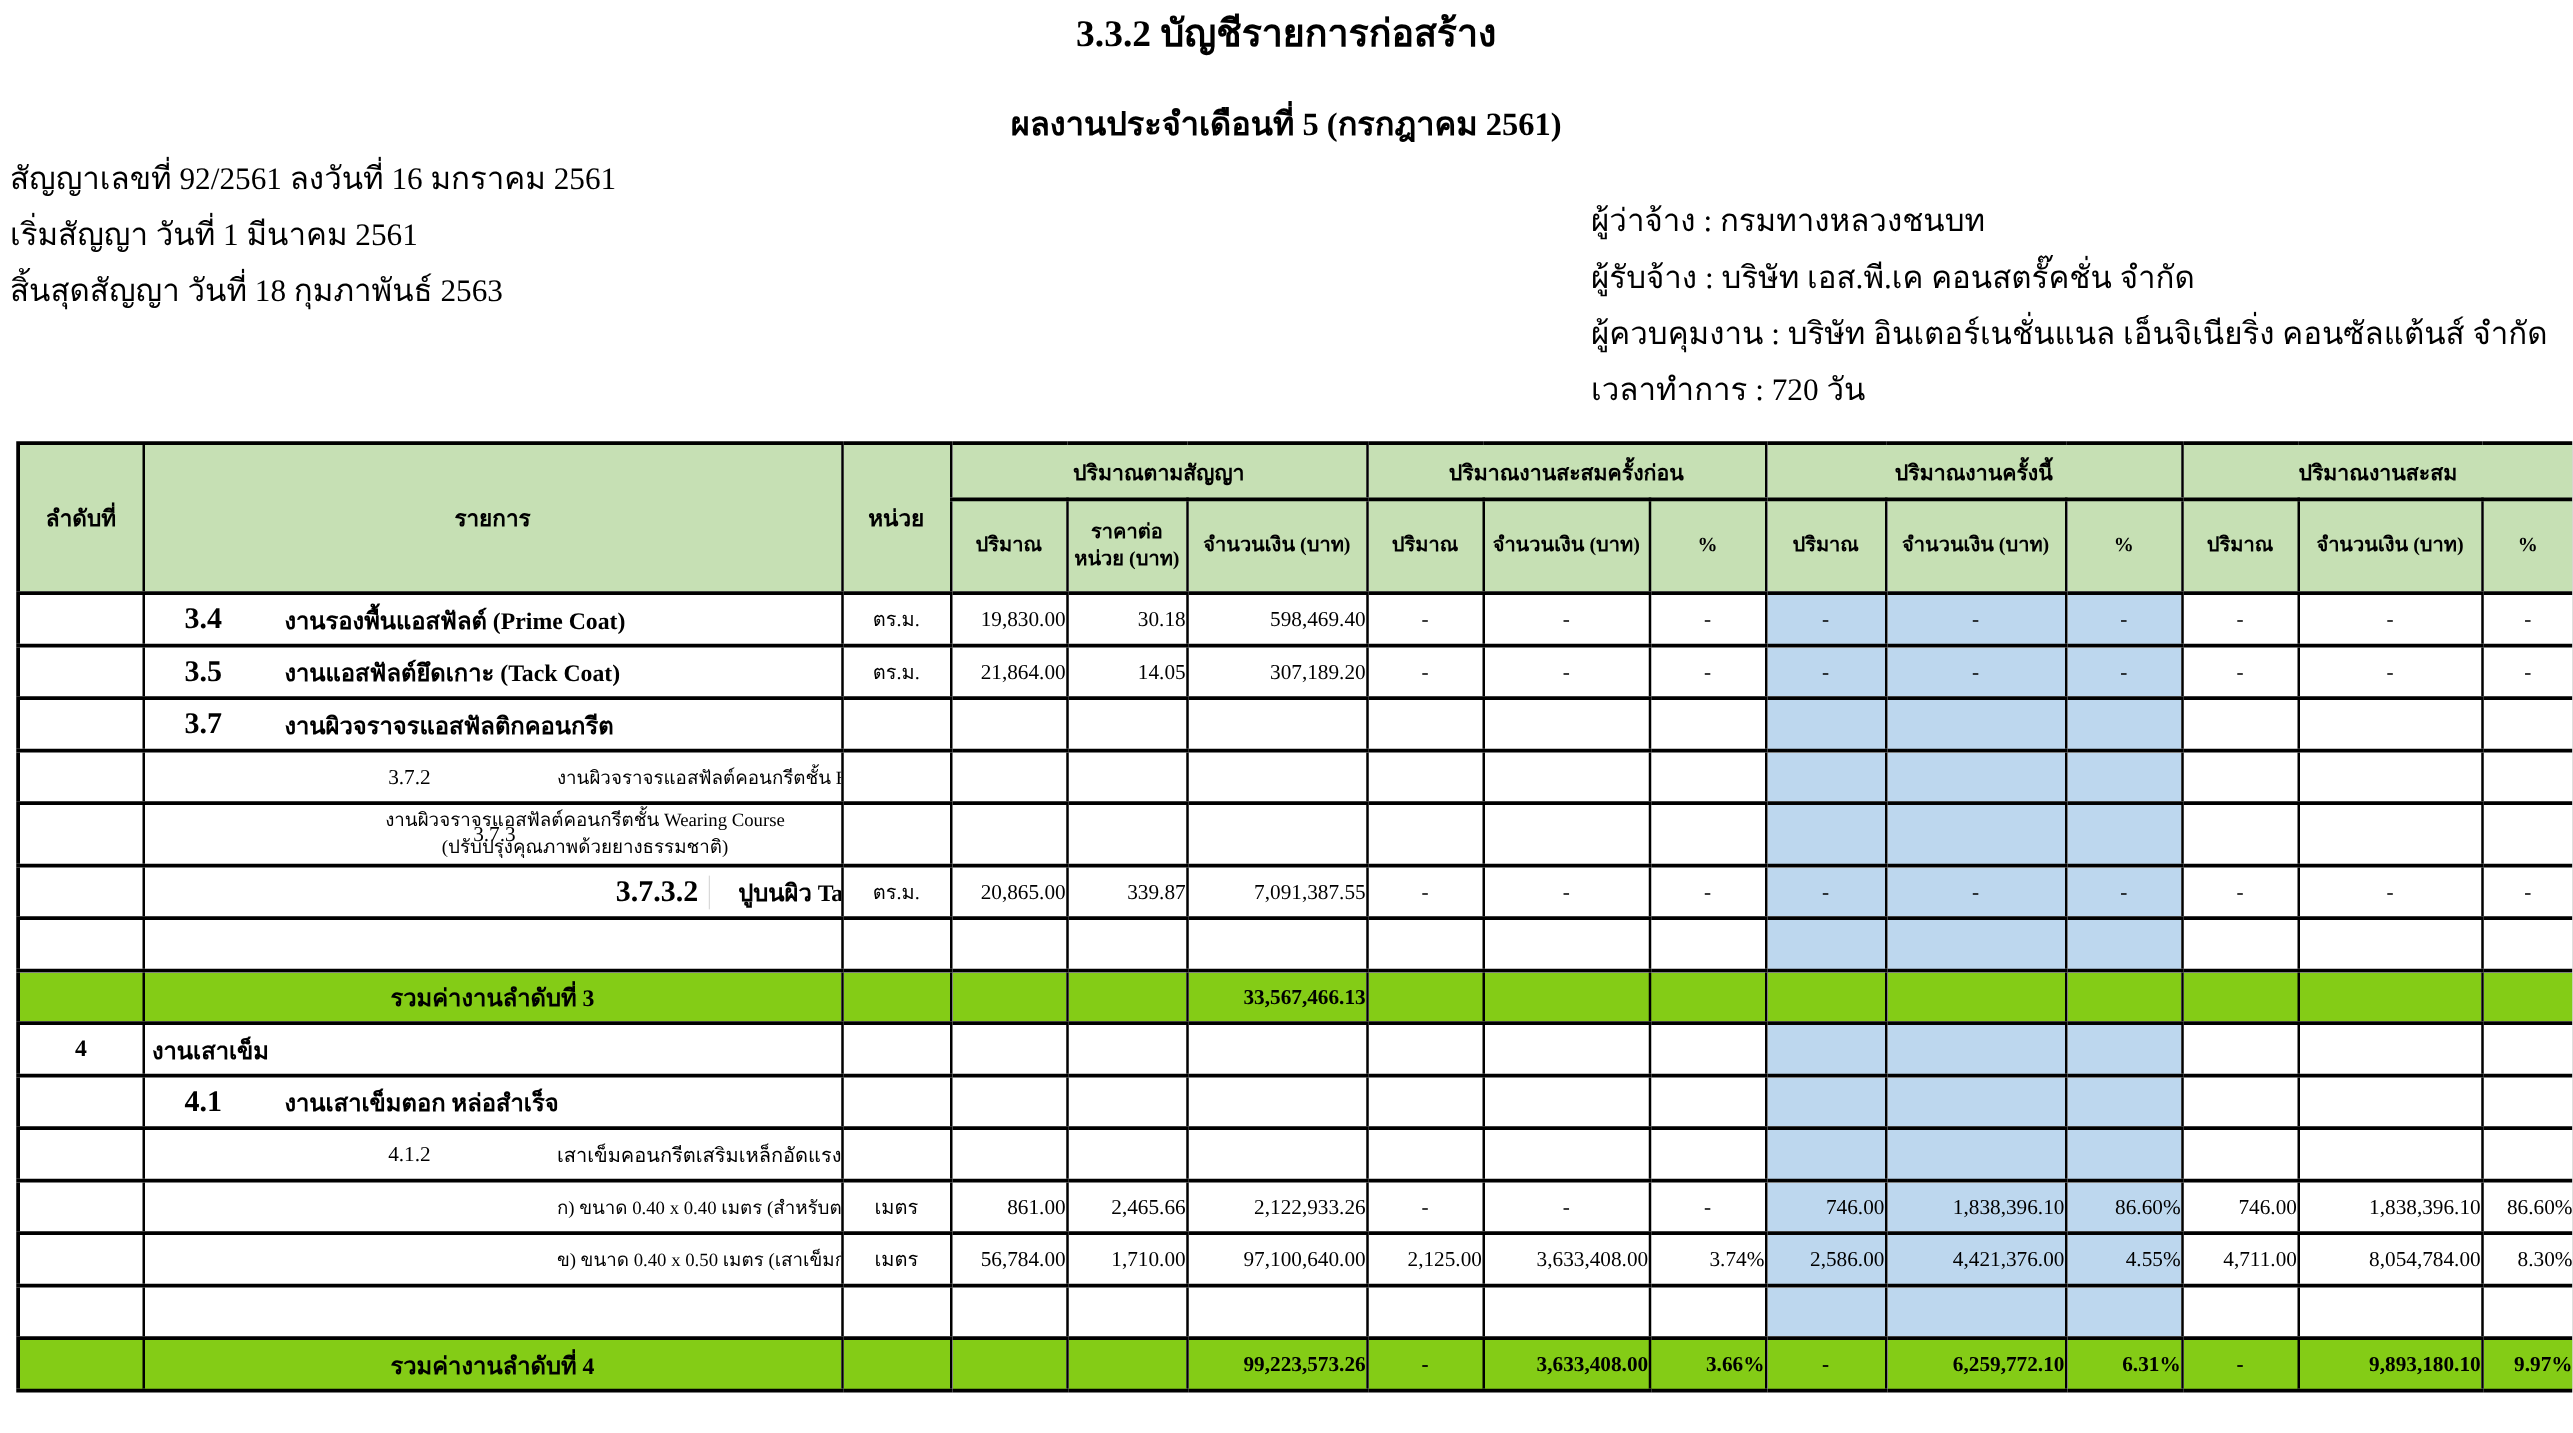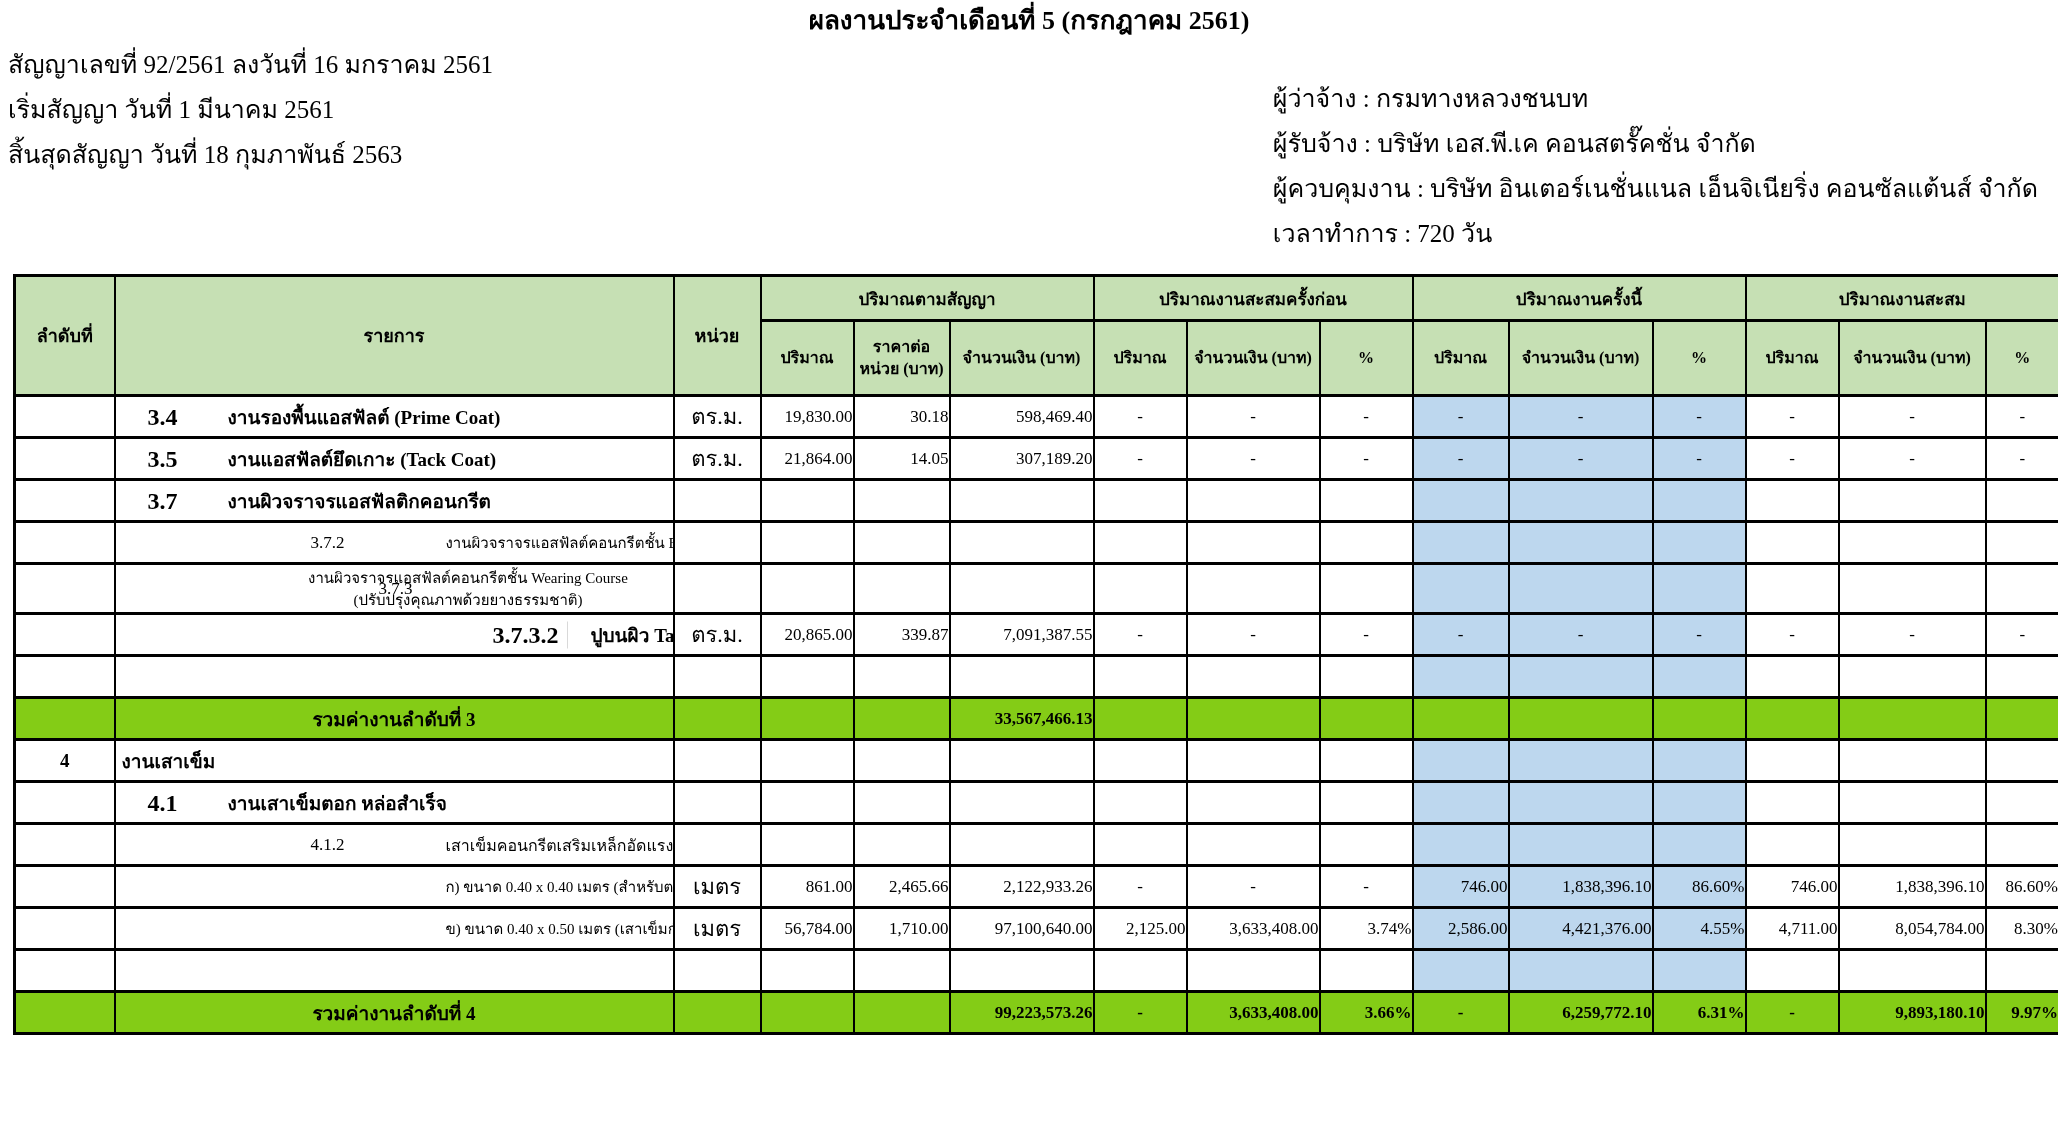--- a/index.html
+++ b/index.html
@@ -2,21 +2,21 @@
 <html><head>
 <meta charset="utf-8">
 <style>
   html,body{margin:0;padding:0;background:#fff;}
   .page{
     position:relative;width:2058px;height:1146px;background:#fff;overflow:hidden;
     font-family:"Liberation Serif","DejaVu Serif",serif;color:#000;
   }
   .title{padding-top:6px;text-align:center;font-size:30px;font-weight:700;line-height:44px;}
   .subtitle{text-align:center;font-size:26px;font-weight:700;line-height:42px;}
-  .period{text-align:center;font-size:26px;font-weight:700;line-height:42px;}
+  .period{text-align:center;font-size:26px;font-weight:700;line-height:42px;margin-top:29px;}
   .info{display:flex;justify-content:space-between;padding:0 20px 0 8px;}
   .info-left{font-size:25px;line-height:45px;}
   .info-right{font-size:25px;line-height:45px;text-align:left;padding-top:34px;}
   table.boq{border-collapse:collapse;table-layout:fixed;width:2045px;margin:18px 0 0 13px;border:3px solid #000;}
   .boq th,.boq td{border:3px solid #000;border-left-width:2px;border-right-width:2px;padding:0;overflow:hidden;}
   .boq thead th{background:#c6e0b4;font-weight:700;text-align:center;vertical-align:middle;}
   .boq thead tr.grp-row{height:45px;}
   .boq thead tr.sub-row{height:75px;}
   th.grp{font-size:17px;}
   th.sub{font-size:16px;line-height:1.35;padding:0 4px;}
@@ -26,31 +26,32 @@
   .cell-no{font-weight:700;font-size:19px;text-align:center;vertical-align:middle;}
   .cell-item{position:relative;vertical-align:middle;}
   .num{position:absolute;top:50%;transform:translateY(-50%);font-size:17px;white-space:nowrap;}
   .num.b{font-weight:700;font-size:24px;}
   .n1{left:32px;} .n2{left:195px;} .n3{left:263px;} .n4{left:377px;border-right:1px solid #d9d9d9;padding-right:8px;}
   .desc{position:absolute;top:50%;transform:translateY(-50%);font-size:16px;white-space:nowrap;}
   .d0{left:6px;} .d1{left:112px;} .d2{left:330px;} .d4{left:475px;}
   .d3{left:150px;right:2px;text-align:center;white-space:normal;line-height:1.5;}
   .desc.bold{font-weight:700;font-size:19px;}
   .desc.small{font-size:15px;}
-  .cell-unit{font-size:22px;text-align:center;vertical-align:middle;}
+  .cell-unit{font-size:16px;text-align:center;vertical-align:middle;}
   .cell-val{font-size:17px;text-align:right;vertical-align:middle;padding-right:8px;}
   .cell-val.dash{text-align:center;padding-right:0;}
   .cell-val.hl{background:#bdd7ee;}
   tr.r-sum td{background:#84cc16;font-weight:700;}
   td.sum-label{text-align:center;font-size:19px;vertical-align:middle;}
 </style>
 </head>
 <body>
 
 <div class="page">
+  <div class="title">3.3.2 บัญชีรายการก่อสร้าง</div>
   <div class="period">ผลงานประจำเดือนที่ 5 (กรกฎาคม 2561)</div>
 
   <div class="info">
     <div class="info-left">
       <div>สัญญาเลขที่ 92/2561 ลงวันที่ 16 มกราคม 2561</div>
       <div>เริ่มสัญญา  วันที่ 1 มีนาคม 2561</div>
       <div>สิ้นสุดสัญญา  วันที่ 18 กุมภาพันธ์ 2563</div>
     </div>
     <div class="info-right">
       <div>ผู้ว่าจ้าง : กรมทางหลวงชนบท</div>

